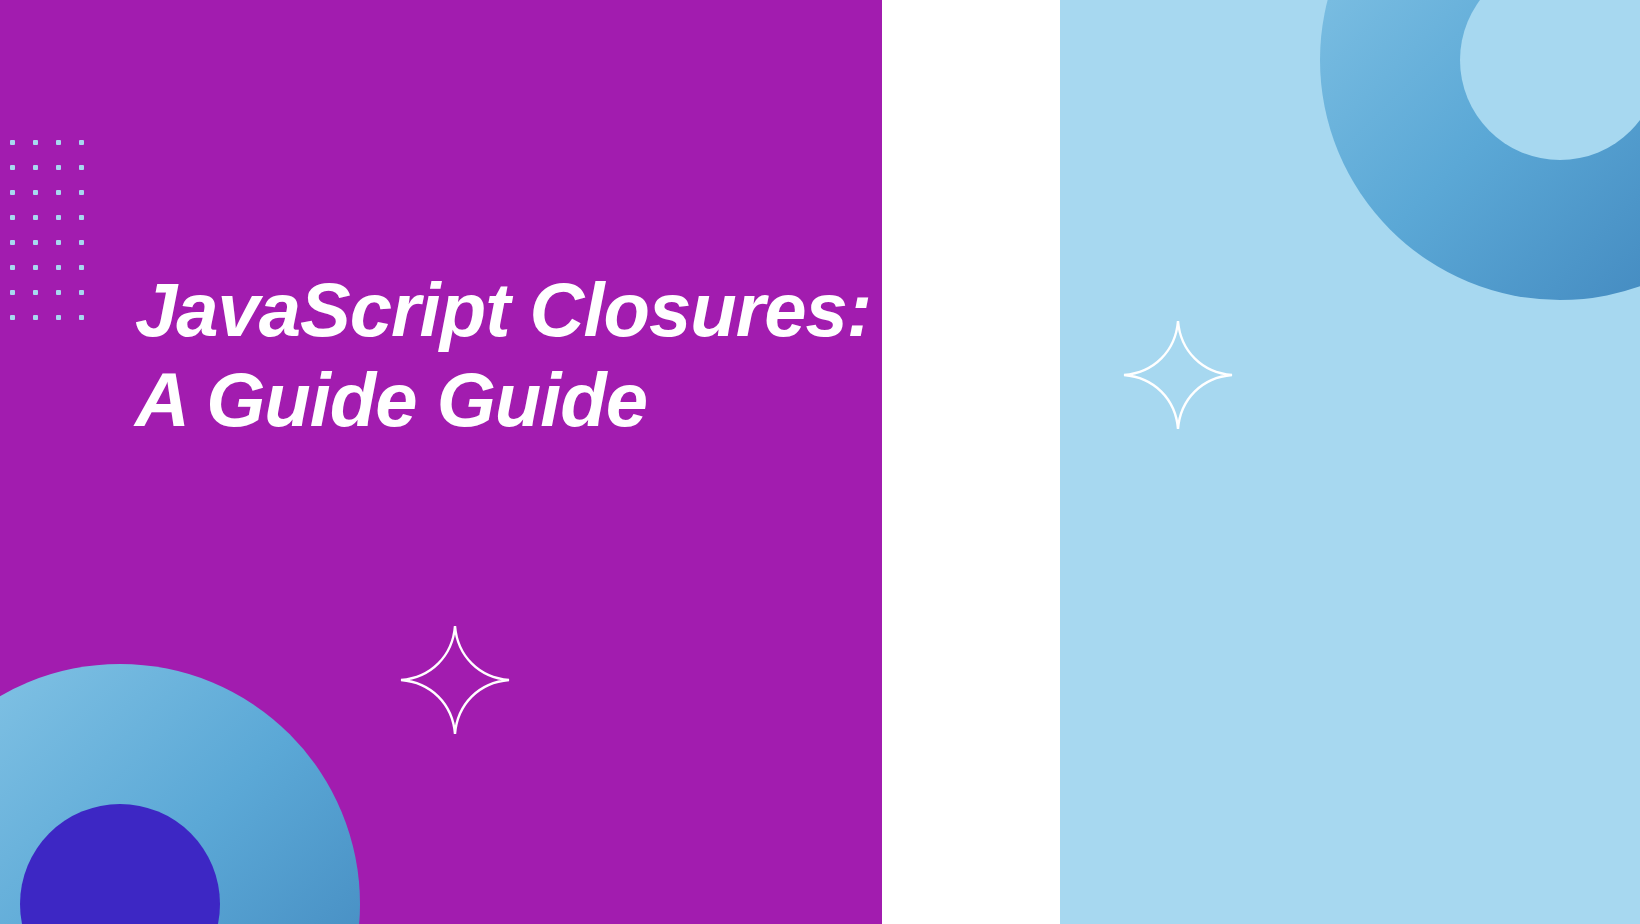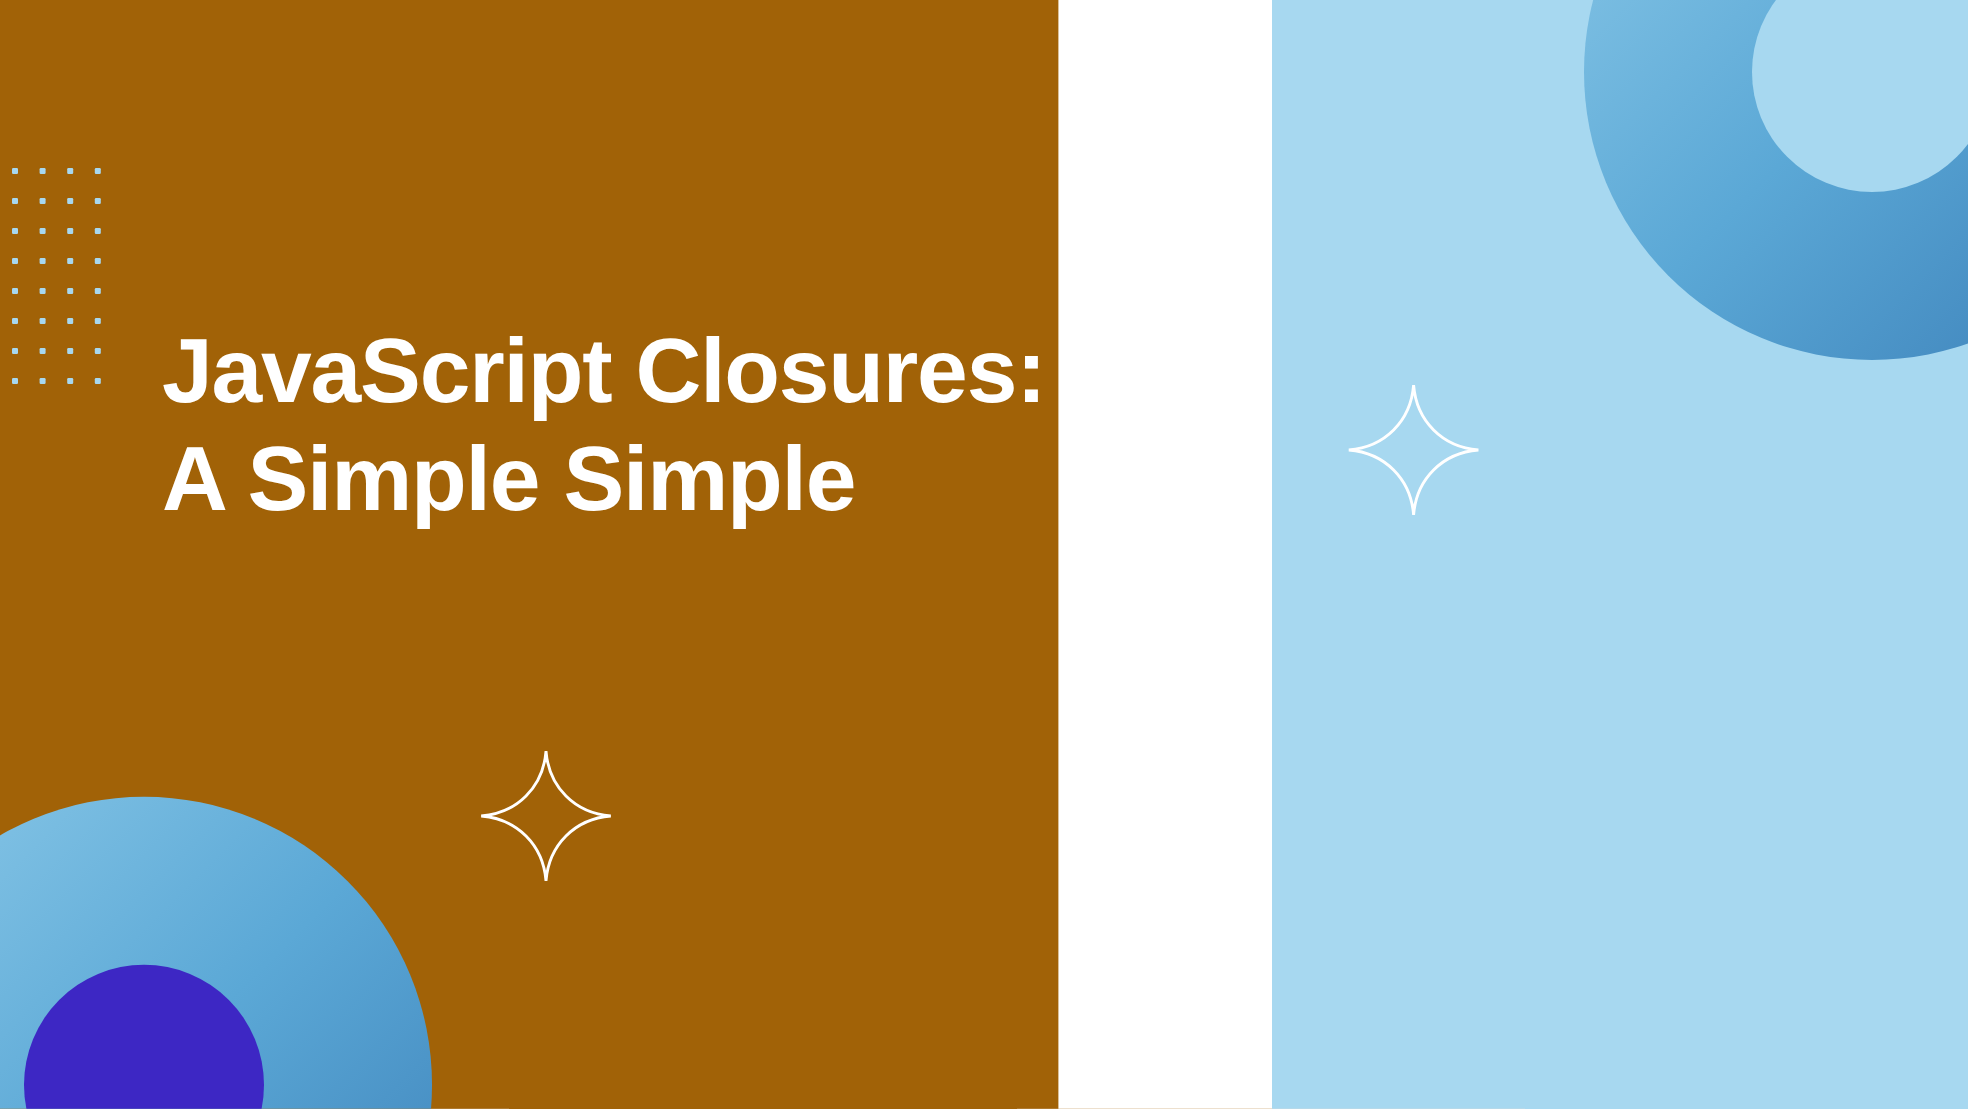--- a/index.html
+++ b/index.html
@@ -13,22 +13,23 @@
       overflow: hidden;
       font-family: -apple-system, BlinkMacSystemFont, "Segoe UI", Helvetica, Arial, sans-serif;
       position: relative;
     }
     .left-panel {
       position: absolute;
       top: 0;
       left: 0;
       width: 882px;
       height: 924px;
-      background: #a16207;
+      background: #a21caf;
       overflow: hidden;
+      font-style: italic;
     }
     .right-panel {
       position: absolute;
       top: 0;
       left: 1060px;
       width: 580px;
       height: 924px;
       background: #A7D8F0;
       overflow: hidden;
     }
@@ -148,21 +149,21 @@
       <div class="dot"></div>
       <div class="dot"></div>
     <div class="dot"></div>
       <div class="dot"></div>
       <div class="dot"></div>
       <div class="dot"></div>
   </div>
 
   <h1 class="title">
     <span>JavaScript Closures:</span><br>
-    <span>A Simple Simple</span>
+    <span>A Guide Guide</span>
   </h1>
 
   <div class="ring-bl"></div>
 
   <svg class="sparkle sparkle-left" viewBox="0 0 100 100">
     <path d="M50 5 C 52 30, 70 48, 95 50 C 70 52, 52 70, 50 95 C 48 70, 30 52, 5 50 C 30 48, 48 30, 50 5 Z"></path>
   </svg>
 </div>
 
 <div class="right-panel">

